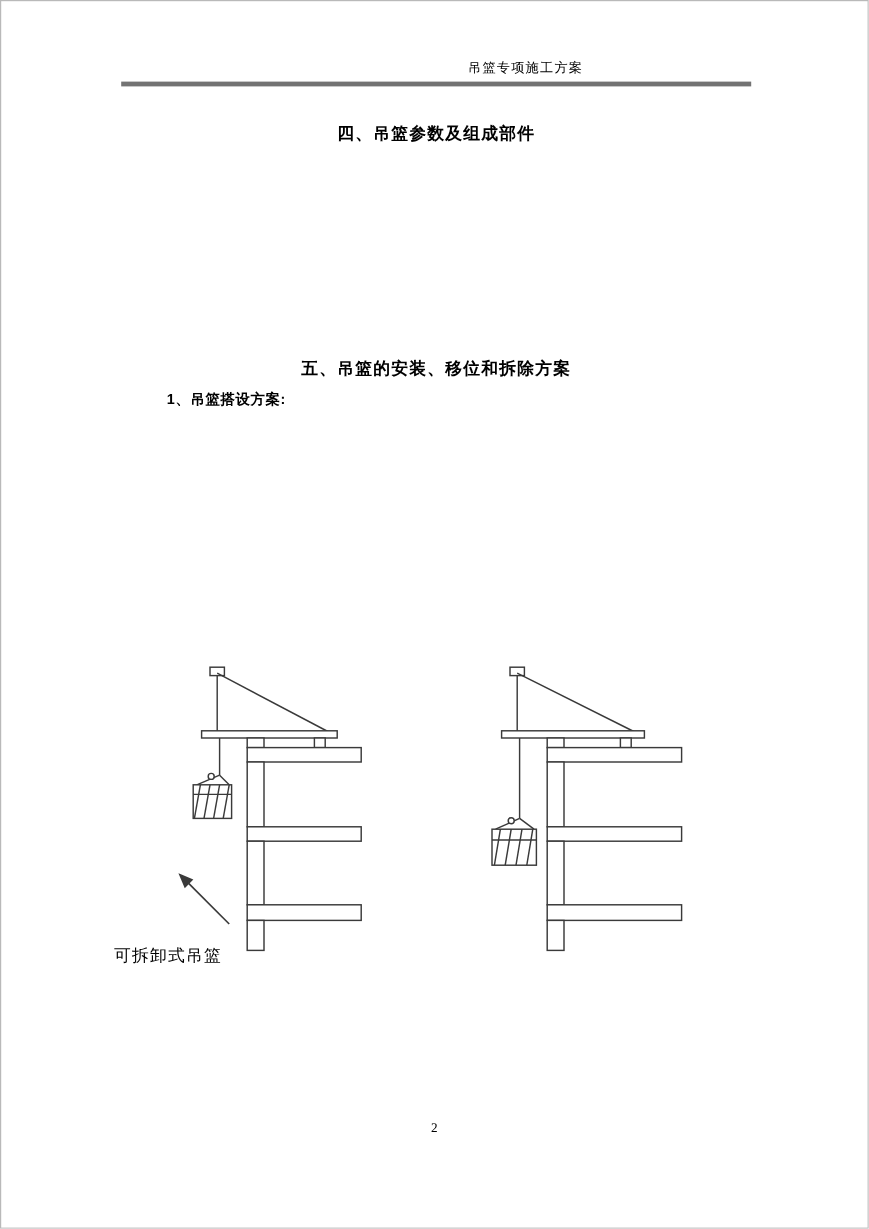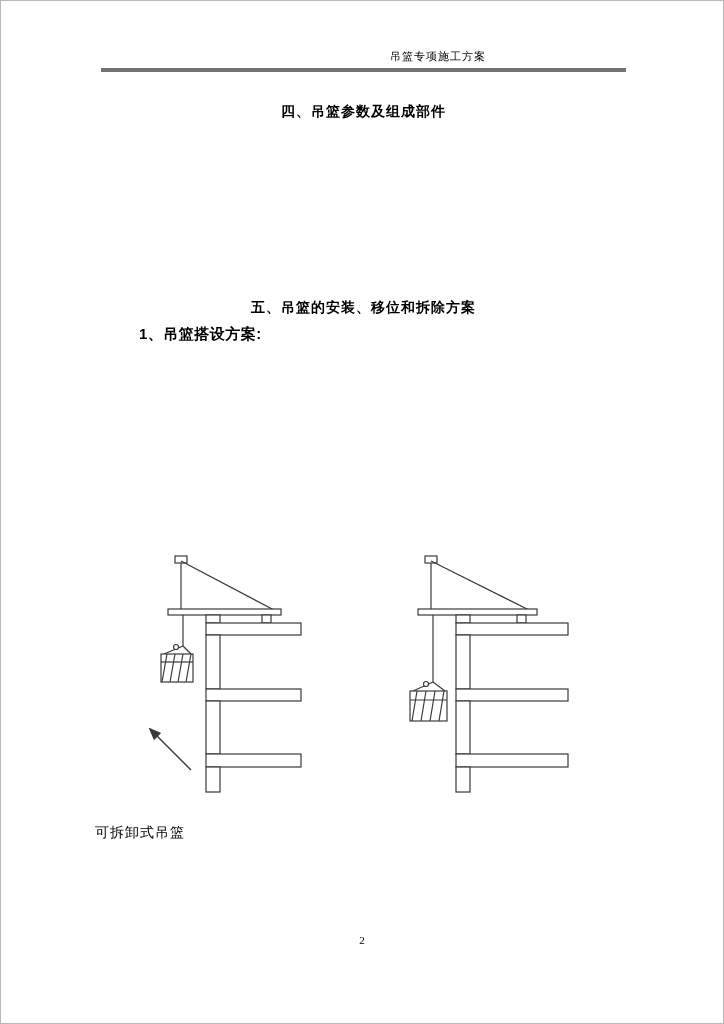--- a/index.html
+++ b/index.html
@@ -47,35 +47,34 @@
     text-align: justify;
     text-indent: 2em;
     letter-spacing: 0.5px;
   }
   .para-1 { top: 156px; }
   .para-2 { top: 355px; }
   .sub-heading {
     position: absolute;
     top: 324px;
     left: 138px;
-    font-size: 15px;
+    font-size: 12px;
     font-weight: bold;
     font-family: "Liberation Sans", "DejaVu Sans", sans-serif;
     letter-spacing: 0.5px;
   }
   .fig { position: absolute; }
   .fig-left  { left: 143px; top: 553px; }
   .fig-right { left: 388px; top: 553px; }
   .fig-caption {
     position: absolute;
     left: 94px;
     top: 787px;
     font-size: 14px;
     letter-spacing: 1px;
-    margin-top: 36px;
   }
   .page-number {
     position: absolute;
     top: 933px;
     left: 0;
     width: 100%;
     text-align: center;
     font-size: 11px;
   }
   b.fig-ref { font-weight: bold; }

